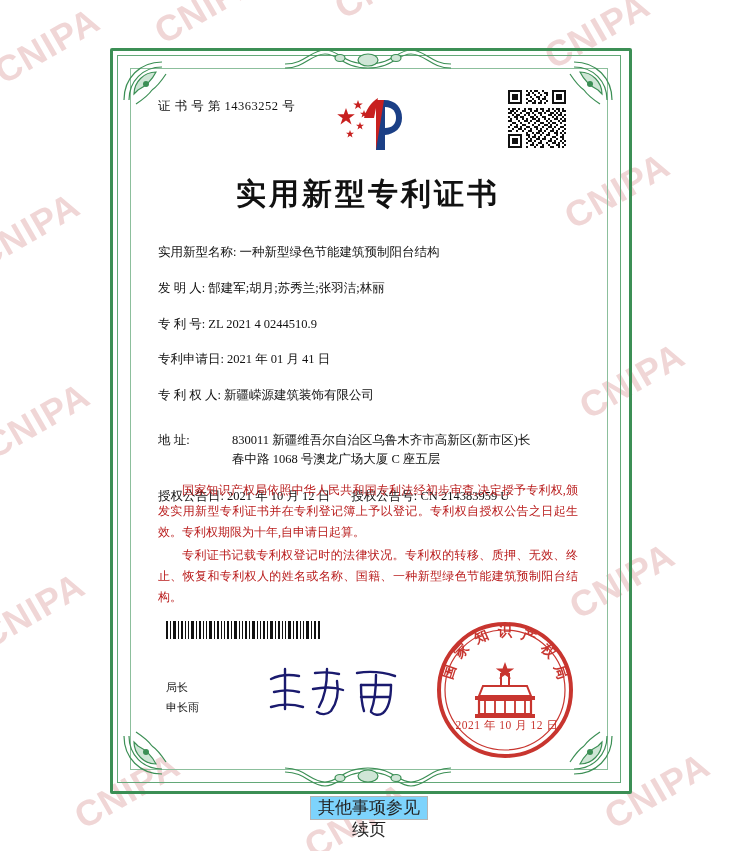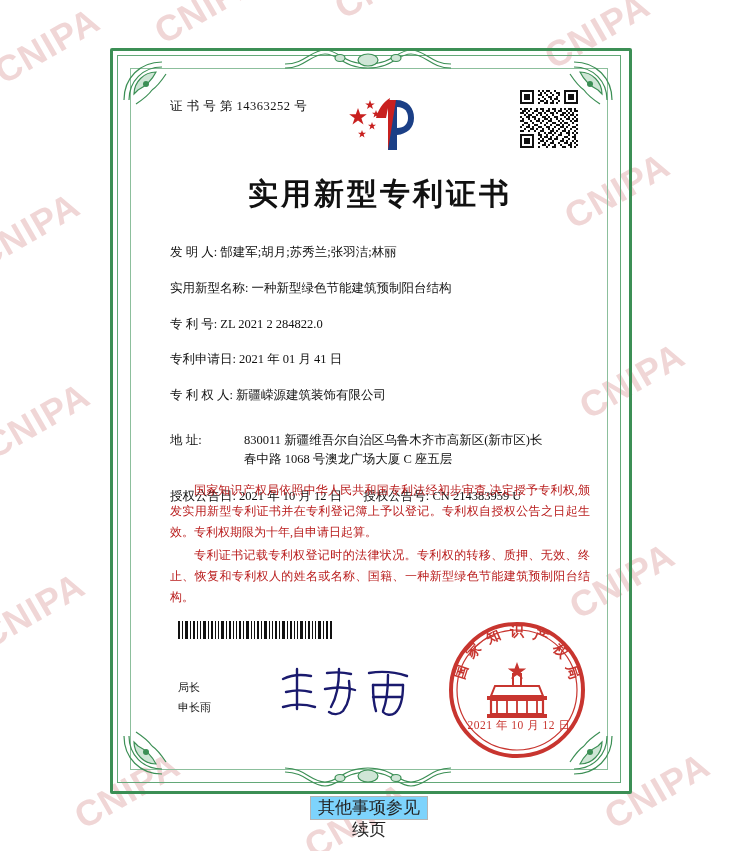--- a/index.html
+++ b/index.html
@@ -86,21 +86,21 @@
   }
   .bottom-ornament {
     position: absolute;
     left: 285px; top: 764px;
     width: 166px; height: 28px;
     z-index: 4;
   }
 
   .content {
     position: absolute;
-    left: 142px; top: 68px;
+    left: 130px; top: 68px;
     width: 460px; height: 700px;
     z-index: 5;
   }
 
   .cert-no {
     position: absolute;
     left: 28px; top: 30px;
     font-size: 12.5px;
     color: #111;
     letter-spacing: 0.5px;
@@ -582,32 +582,32 @@
           </g>
         </g>
       </svg>
     </div>
 
     <div class="main-title">实用新型专利证书</div>
 
     <div class="fields">
 
       <div class="field-row">
+        <span class="field-label">实用新型名称:</span>
+        <span class="field-value">一种新型绿色节能建筑预制阳台结构</span>
+      </div>
+
+      <div class="field-row">
         <span class="field-label">发  明  人:</span>
         <span class="field-value">郜建军;胡月;苏秀兰;张羽洁;林丽</span>
       </div>
 
       <div class="field-row">
-        <span class="field-label">实用新型名称:</span>
-        <span class="field-value">一种新型绿色节能建筑预制阳台结构</span>
-      </div>
-
-      <div class="field-row">
         <span class="field-label">专  利  号:</span>
-        <span class="field-value">ZL 2021 2 284822.0</span>
+        <span class="field-value">ZL 2021 4 0244510.9</span>
       </div>
 
       <div class="field-row">
         <span class="field-label">专利申请日:</span>
         <span class="field-value">2021 年 01 月 41 日</span>
       </div>
 
       <div class="field-row">
         <span class="field-label">专 利 权 人:</span>
         <span class="field-value">新疆嵘源建筑装饰有限公司</span>

